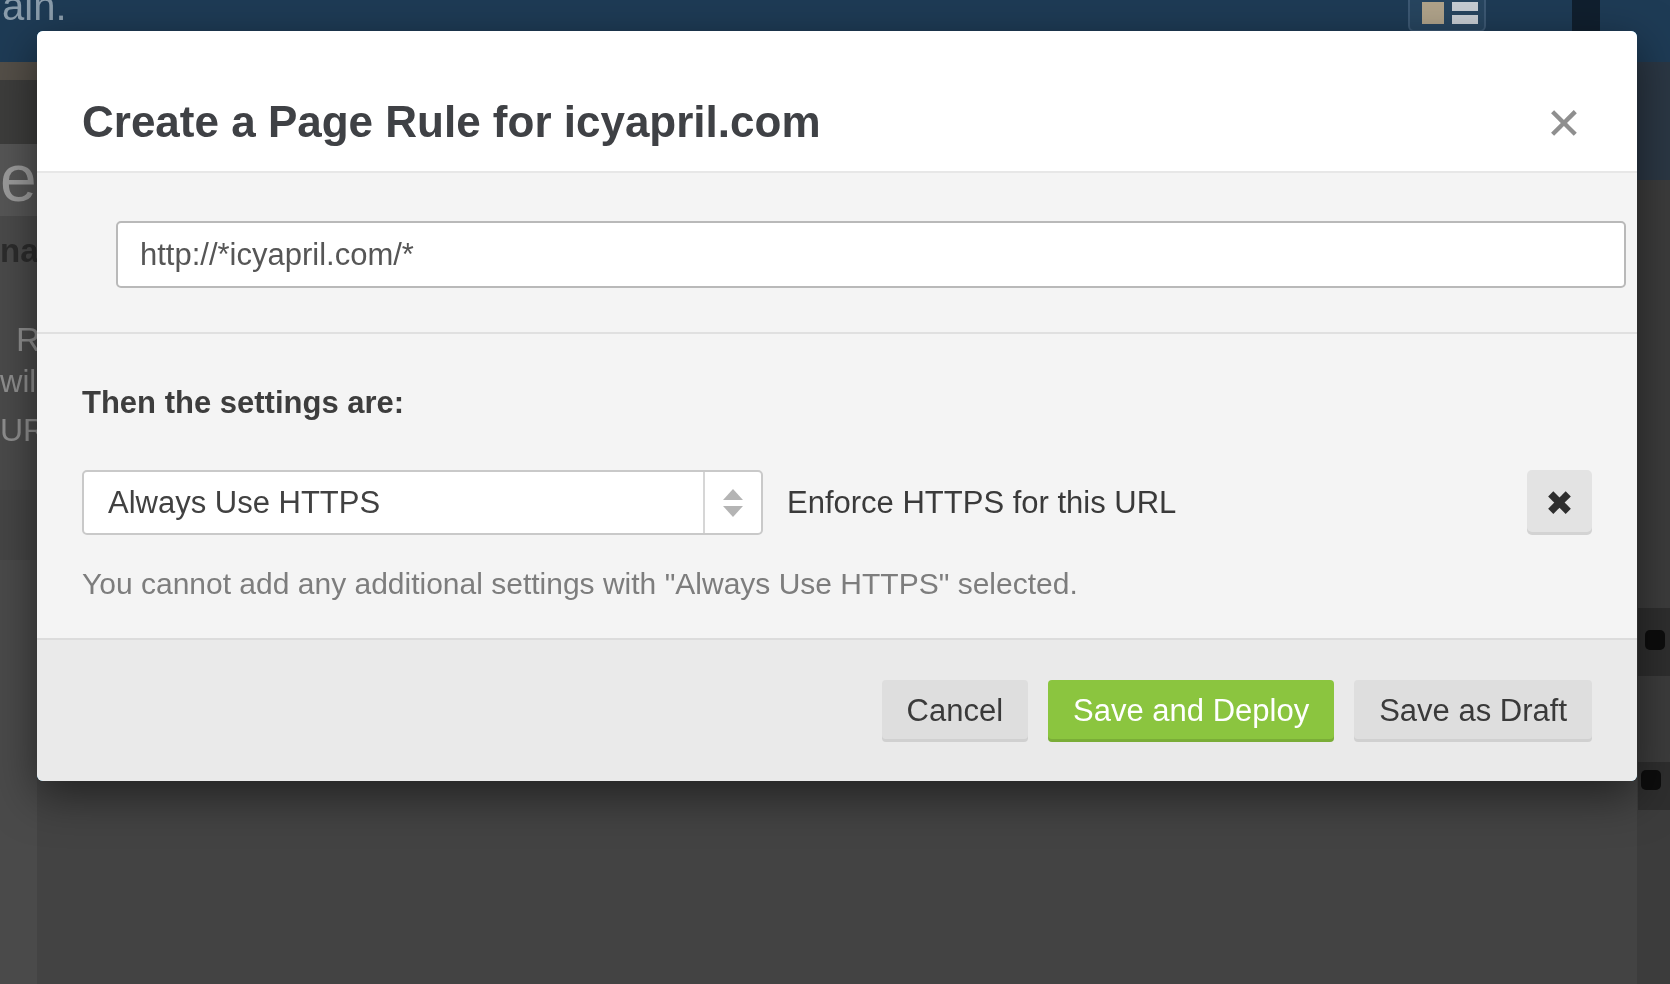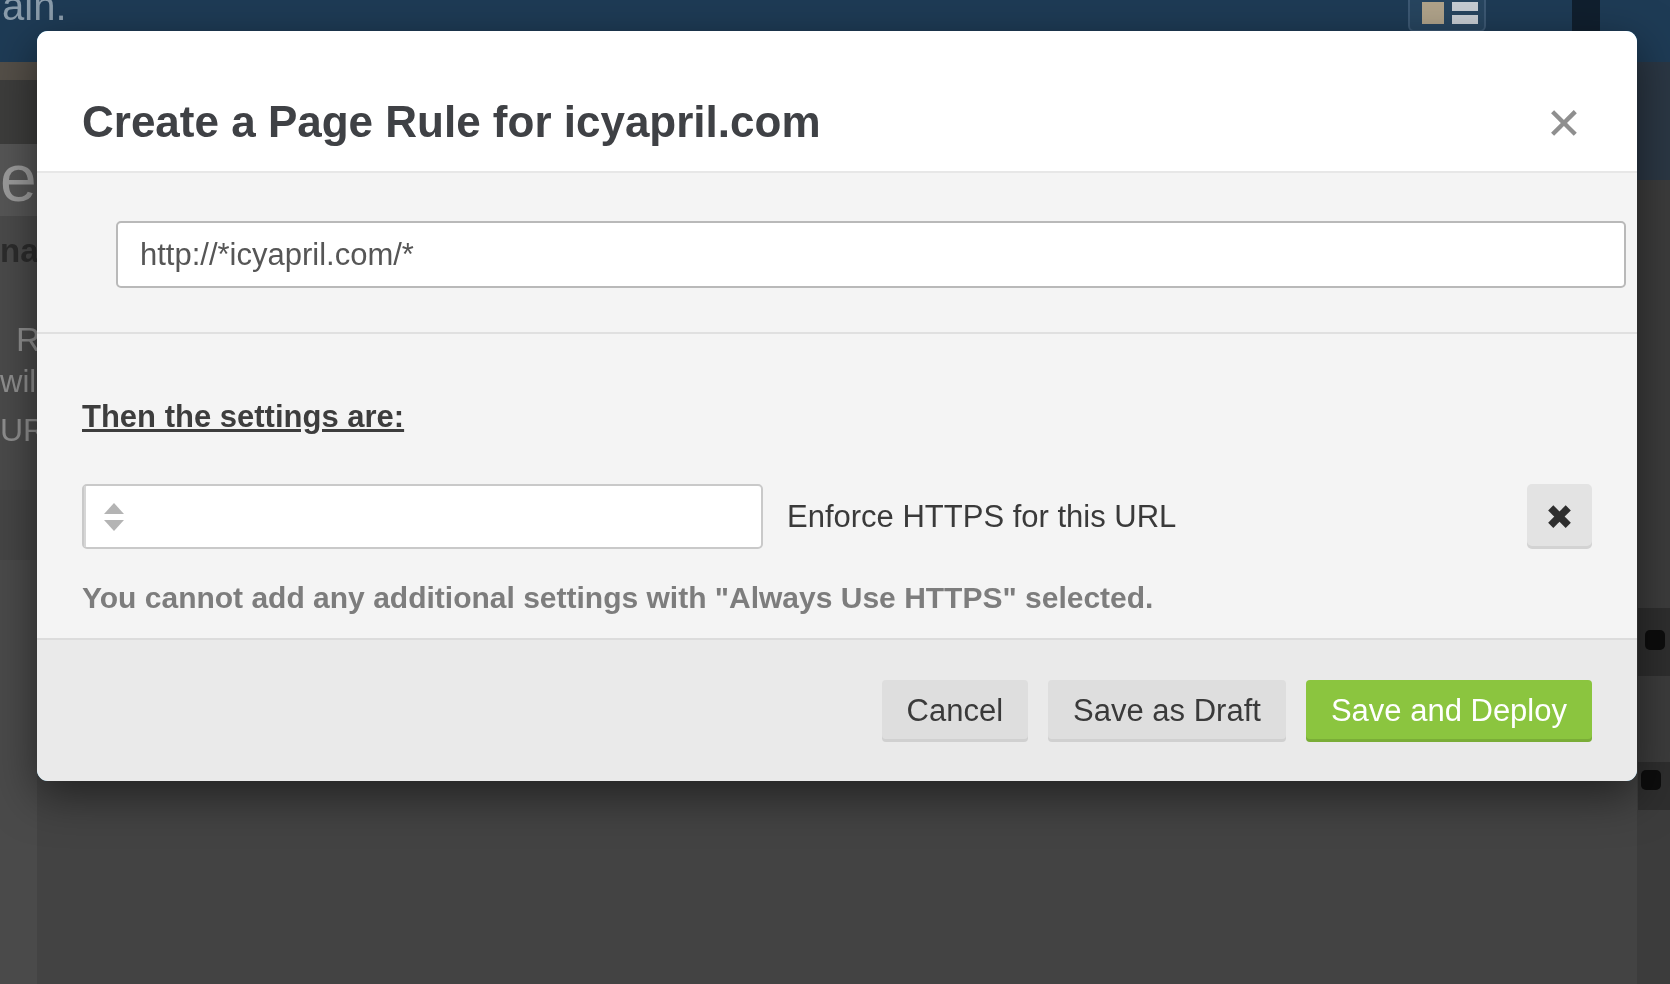--- a/index.html
+++ b/index.html
@@ -30,47 +30,47 @@
 
   .right-strip { position:absolute; left:1637px; top:62px; width:33px; height:922px; background:#3c3c3c; overflow:hidden; }
   .rs-band1 { position:absolute; left:0; top:0; width:33px; height:118px; background:#2b3744; }
   .rs-row1 { position:absolute; left:1px; top:546px; width:32px; height:68px; background:#2e2e2e; }
   .rs-row2 { position:absolute; left:1px; top:700px; width:32px; height:48px; background:#2e2e2e; }
   .rs-glyph { position:absolute; width:20px; height:20px; background:#0d0d0d; border-radius:5px; }
   .rs-g1 { left:8px; top:568px; } .rs-g2 { left:4px; top:708px; }
 
   
   .modal { position:absolute; left:37px; top:31px; width:1600px; height:750px;
-           border-radius:11px; box-shadow:0 14px 45px rgba(0,0,0,.5); overflow:hidden; background:#7dd3fc; }
+           border-radius:6px; box-shadow:0 14px 45px rgba(0,0,0,.5); overflow:hidden; background:#7dd3fc; }
   .modal-header { position:relative; height:142px; background:#ffffff; border-bottom:2px solid #e7e7e7; }
   .modal-title { position:absolute; left:45px; top:66px; font-size:44px; color:#3f4145; }
   .close-btn { position:absolute; right:50px; top:70px; width:46px; height:46px; border:none; background:transparent;
                font-size:44px; line-height:46px; color:#8f8f8f; cursor:pointer; text-align:center; padding:0; }
 
   .modal-body { position:relative; padding:0 45px; background:#f4f4f4; }
   .url-paragraph { margin-top:46px; width:1480px; font-size:30px; line-height:45px; color:#4a4a4a; letter-spacing:-0.2px; }
   .url-paragraph b { color:#3c3c3c; }
   .learn-link { color:#3787c8; text-decoration:none; cursor:pointer; }
   .url-input { margin-top:48px; width:1510px; height:67px; border:2px solid #b9b9b9; border-radius:5px;
                background:#fff; font-family:"Liberation Sans", sans-serif; font-size:31px; color:#565656; padding:0 22px;margin-left:34px; }
 
   .section-divider { margin:44px -45px 0 -45px; border:none; border-top:2px solid #e0e0e0; height:0; }
 
-  .settings-heading { margin-top:65px; font-size:31px; font-weight:bold; color:#3d3d3d;text-decoration:underline; }
+  .settings-heading { margin-top:51px; font-size:31px; font-weight:bold; color:#3d3d3d; }
 
   .setting-row { margin-top:49px; display:flex; align-items:stretch; height:65px; }
   .select-box { display:flex; width:681px; background:#fff; border:2px solid #c9c9c9; border-radius:5px; cursor:pointer; }
   .select-value { flex:1; display:flex; align-items:center; padding-left:24px; font-size:31px; color:#414141; }
   .select-stepper { width:58px; border-left:2px solid #d6d6d6; display:flex; flex-direction:column; align-items:center; justify-content:center; gap:6px; }
   .tri-up   { width:0; height:0; border-left:10px solid transparent; border-right:10px solid transparent; border-bottom:11px solid #b4b4b4; }
   .tri-down { width:0; height:0; border-left:10px solid transparent; border-right:10px solid transparent; border-top:11px solid #b4b4b4; }
   .setting-desc { margin-left:24px; display:flex; align-items:center; font-size:31px; color:#3a3a3a; }
   .remove-btn { margin-left:auto; width:65px; height:65px; background:#e3e3e3; border:none; border-radius:5px;
                 font-size:34px; color:#2e2e2e; cursor:pointer; box-shadow:inset 0 -3px 0 rgba(0,0,0,.07); }
-  .helper-text { margin-top:32px; padding-bottom:42px; font-size:30px; color:#7d7d7d;font-weight:bold; }
+  .helper-text { margin-top:32px; padding-bottom:42px; font-size:30px; color:#7d7d7d; }
 
   .modal-footer { position:absolute; left:0; bottom:0; width:1600px; height:143px; background:#eaeaea;
                   border-top:2px solid #dcdcdc; display:flex; align-items:center; justify-content:flex-end;
                   gap:20px; padding-right:45px; }
   .btn { height:62px; padding:0 25px; border:none; border-radius:4px; font-family:"Liberation Sans", sans-serif;
          font-size:31px; cursor:pointer; }
   .btn-gray { background:#dedede; color:#3a3a3a; box-shadow:inset 0 -3px 0 rgba(0,0,0,.06); }
   .btn-green { background:#8bc53f; color:#ffffff; box-shadow:inset 0 -3px 0 rgba(0,0,0,.12); }
 </style>
 </head>
@@ -119,31 +119,32 @@
 
 
     <input class="url-input" type="text" value="http://*icyapril.com/*" style="">
 
     <hr class="section-divider">
 
     <h3 class="settings-heading">Then the settings are:</h3>
 
     <div class="setting-row">
       <div class="select-box">
+        <span class="select-value">Always Use HTTPS</span>
         <span class="select-stepper">
           <span class="tri-up"></span>
           <span class="tri-down"></span>
         </span>
       </div>
       <span class="setting-desc">Enforce HTTPS for this URL</span>
       <button class="remove-btn">✖</button>
     </div>
 
     <p class="helper-text">You cannot add any additional settings with "Always Use HTTPS" selected.</p>
   </div>
 
   <div class="modal-footer">
     <button class="btn btn-gray">Cancel</button>
+    <button class="btn btn-green">Save and Deploy</button>
     <button class="btn btn-gray">Save as Draft</button>
-    <button class="btn btn-green">Save and Deploy</button>
   </div>
 
 </div>
 
 </body></html>

